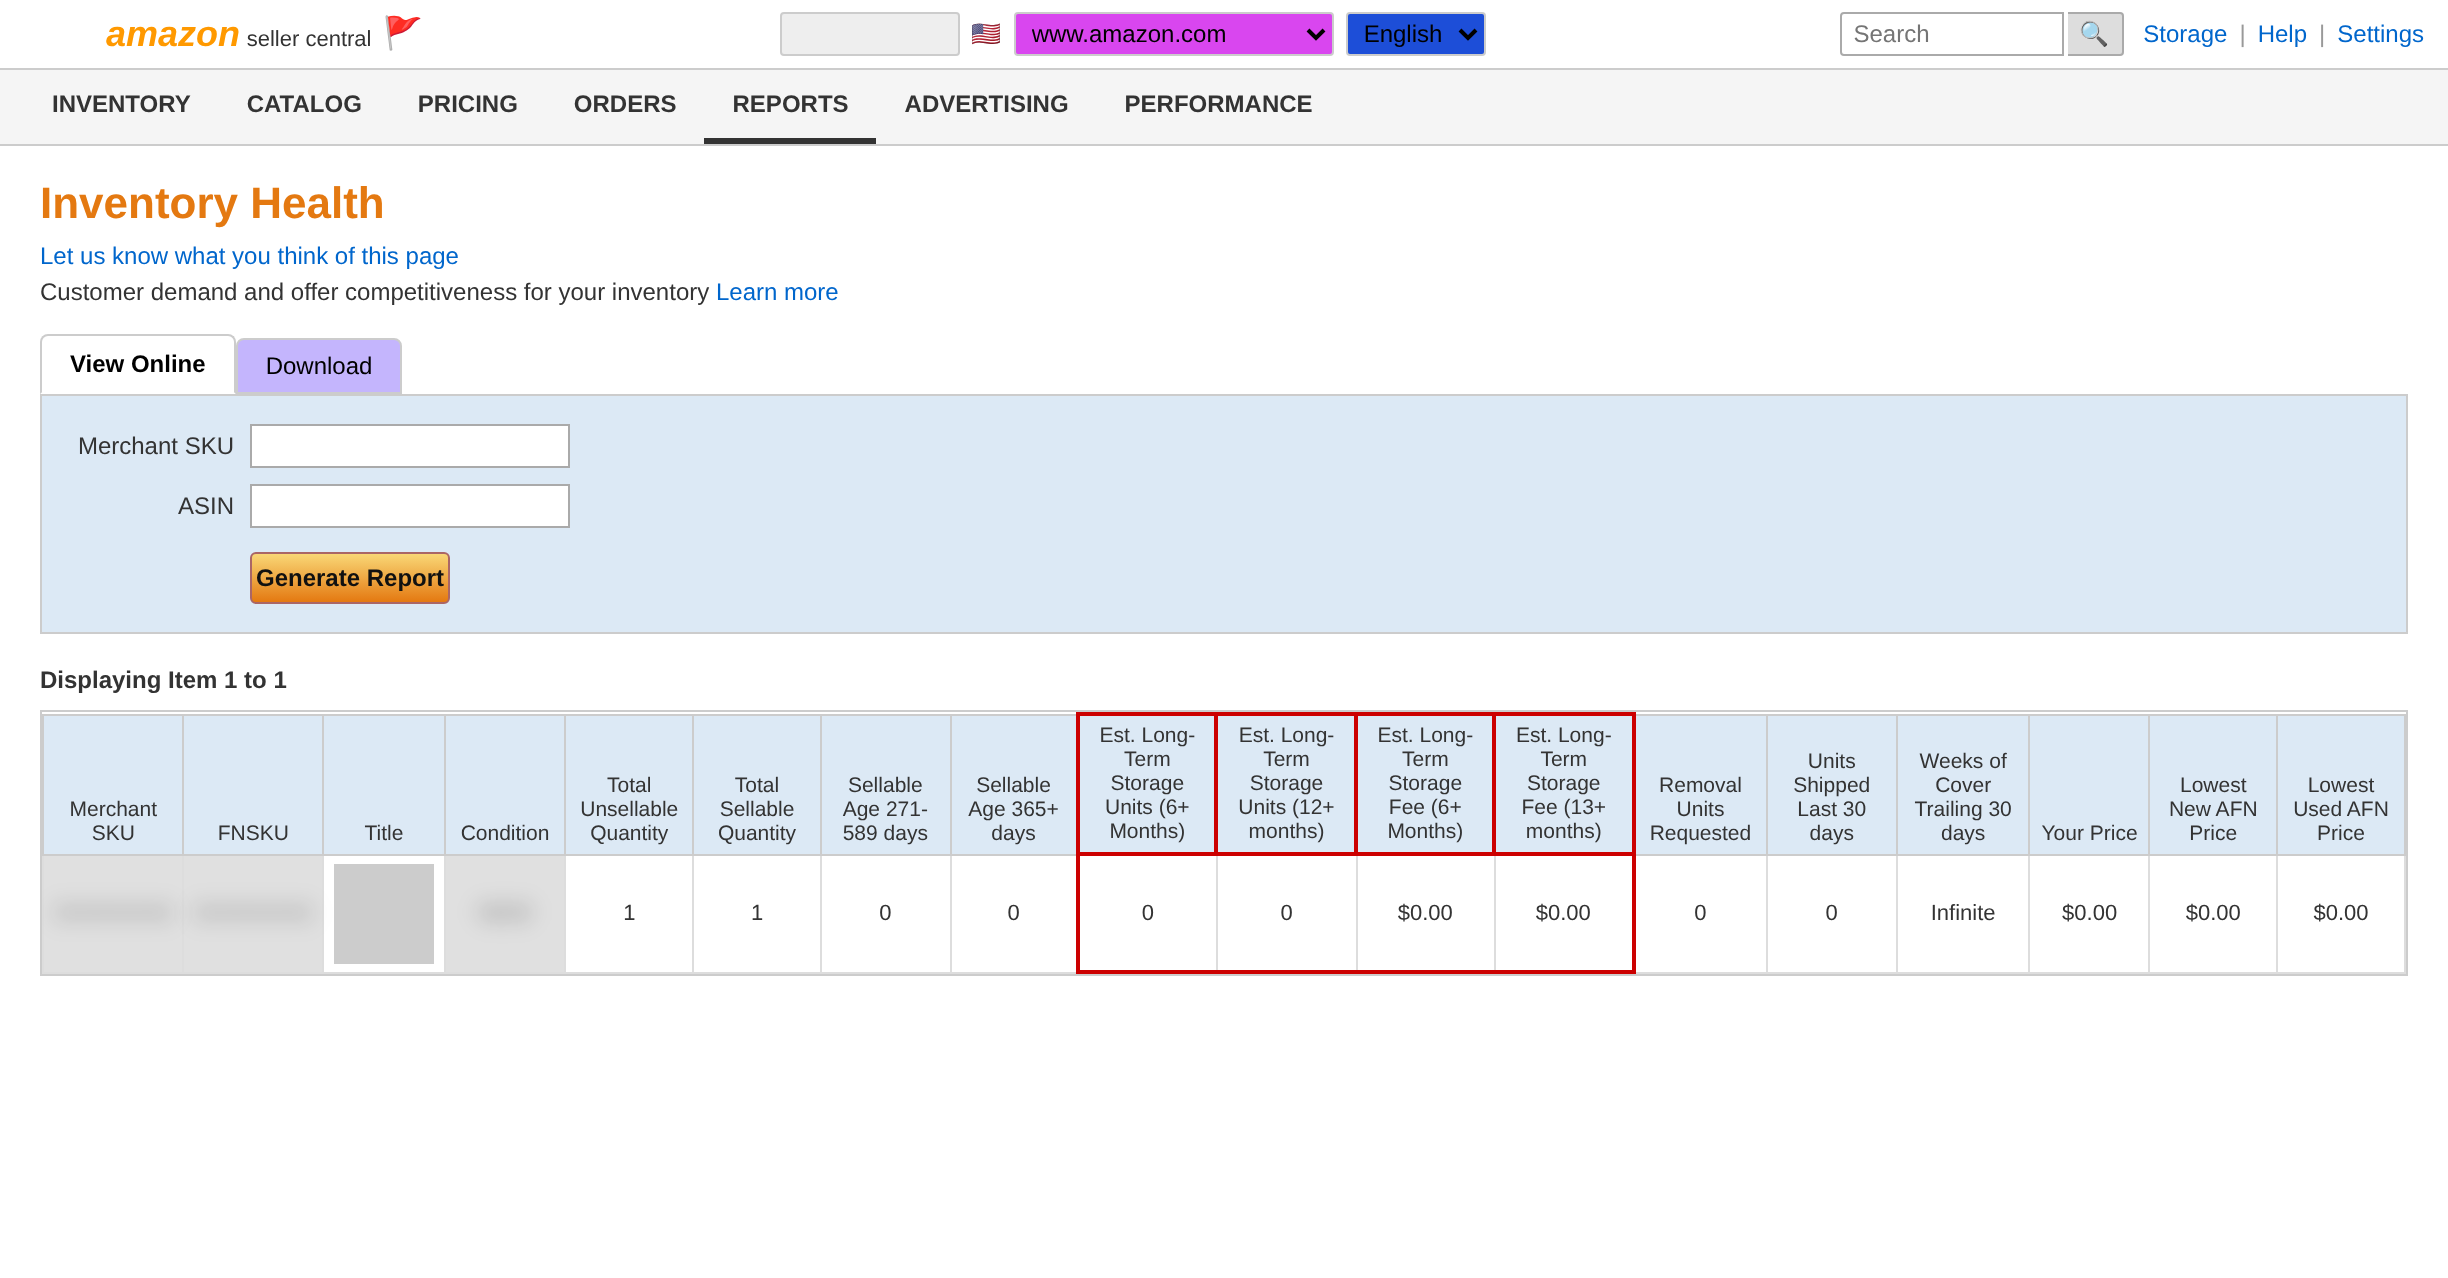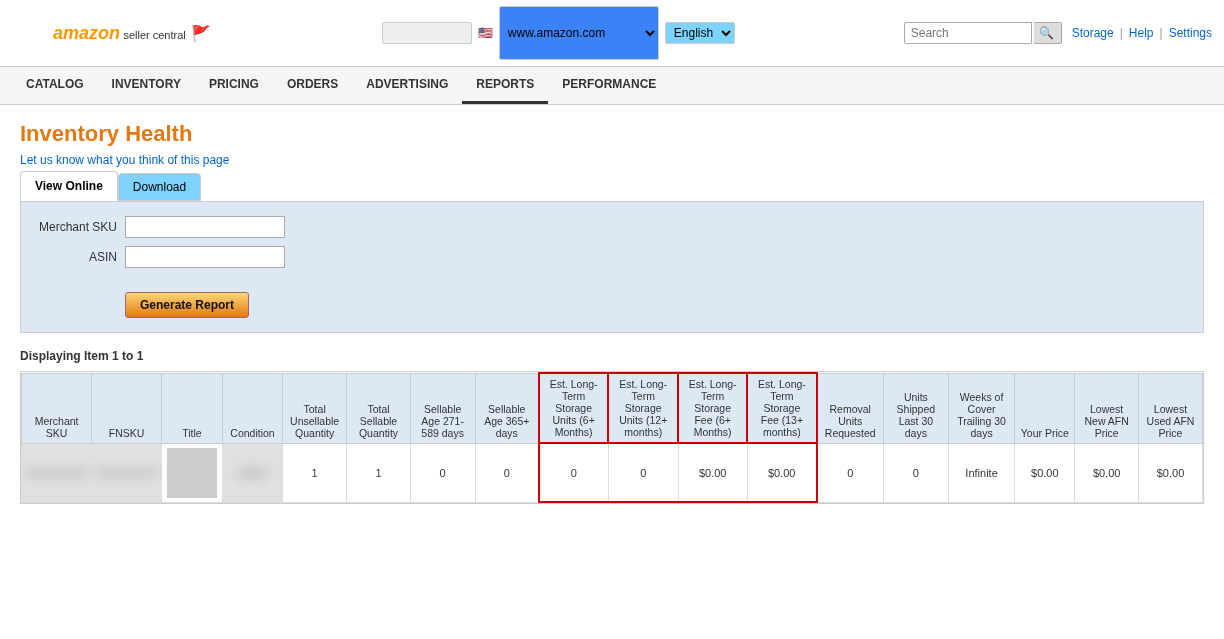--- a/index.html
+++ b/index.html
@@ -39,45 +39,45 @@
       justify-content: center;
     }
     .account-box {
       width: 90px;
       height: 22px;
       background: #eee;
       border: 1px solid #ccc;
       border-radius: 2px;
     }
     .marketplace-select {
-      padding: 18px 4px;
+      padding: 2px 4px;
       font-size: 12px;
       border: 1px solid #ccc;
       border-radius: 2px;
-      background: #3b82f6;
+      background: #d946ef;
       width: 160px;
     }
     .lang-select {
       padding: 2px 4px;
       font-size: 12px;
       border: 1px solid #ccc;
       border-radius: 2px;
-      background: #7dd3fc;
+      background: #1d4ed8;
     }
     .search-area {
       display: flex;
       align-items: center;
       gap: 2px;
     }
     .search-input {
       padding: 3px 6px;
       font-size: 12px;
       border: 1px solid #aaa;
       border-radius: 2px 0 0 2px;
-      width: 128px;
+      width: 112px;
     }
     .search-btn {
       padding: 3px 6px;
       background: #ddd;
       border: 1px solid #aaa;
       border-left: none;
       border-radius: 0 2px 2px 0;
       cursor: pointer;
       font-size: 12px;
     }
@@ -141,21 +141,21 @@
     
     .tabs {
       display: flex;
       gap: 0;
       margin-bottom: 0;
     }
     .tab-btn {
       padding: 6px 14px;
       font-size: 12px;
       border: 1px solid #ccc;
-      background: #7dd3fc;
+      background: #c4b5fd;
       cursor: pointer;
       border-radius: 4px 4px 0 0;
     }
     .tab-btn.active {
       background: #fff;
       border-bottom: 1px solid #fff;
       font-weight: bold;
     }
     .tab-btn:not(.active) {
       margin-top: 2px;
@@ -180,29 +180,29 @@
       text-align: right;
     }
     .filter-input {
       width: 160px;
       padding: 3px 5px;
       font-size: 12px;
       border: 1px solid #aaa;
       background: #fff;
     }
     .generate-btn {
-      padding: 5px 14px;
+      padding: 5px 2px;
       font-size: 12px;
       font-weight: bold;
       background: linear-gradient(to bottom, #f9d776, #e47911);
       border: 1px solid #a66;
       border-radius: 3px;
       cursor: pointer;
       color: #111;
-      margin-top: 16px;
+      margin-top: 4px;
       margin-left: 88px;
     }
 
     
     .displaying-text {
       font-size: 12px;
       font-weight: bold;
       margin-bottom: 8px;
       color: #333;
     }
@@ -273,32 +273,36 @@
   <div class="header-links">
     <a href="#">Storage</a>
     <span>|</span>
     <a href="#">Help</a>
     <span>|</span>
     <a href="#">Settings</a>
   </div>
 </div>
 
 <nav class="nav-bar">
+  <a class="nav-item">INVENTORY</a>
   <a class="nav-item">CATALOG</a>
-  <a class="nav-item">INVENTORY</a>
   <a class="nav-item">PRICING</a>
   <a class="nav-item">ORDERS</a>
+  <a class="nav-item active">REPORTS</a>
   <a class="nav-item">ADVERTISING</a>
-  <a class="nav-item active">REPORTS</a>
   <a class="nav-item">PERFORMANCE</a>
 </nav>
 
 <div class="main-content">
   <h1 class="page-title">Inventory Health</h1>
   <a href="#" class="feedback-link">Let us know what you think of this page</a>
+  <p class="subtitle">
+    <span>Customer demand and offer competitiveness for your inventory</span>
+    <a href="#">Learn more</a>
+  </p>
 
   <div class="tabs">
     <button class="tab-btn active">View Online</button>
     <button class="tab-btn">Download</button>
   </div>
 
   <div class="filter-panel">
     <div class="filter-row">
       <label class="filter-label">Merchant SKU</label>
       <input class="filter-input" type="text" style="">

